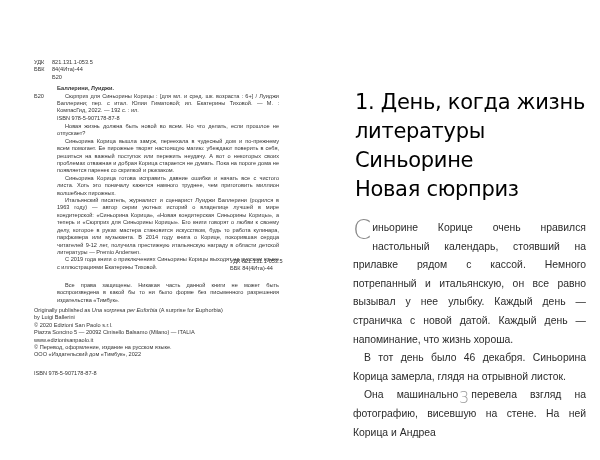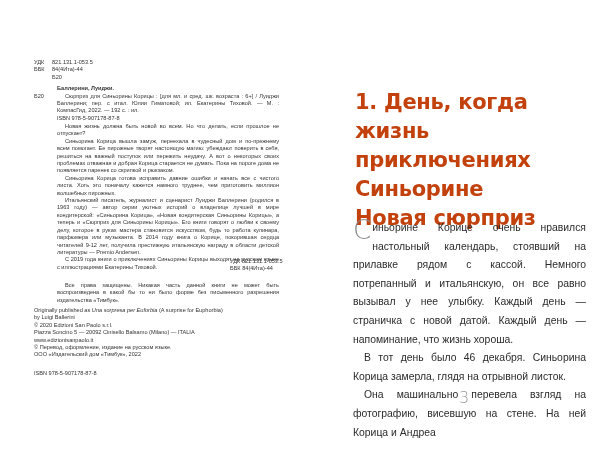--- a/index.html
+++ b/index.html
@@ -8,21 +8,21 @@
   .left { left:0; width:300px; }
   .right { left:300px; width:300px; }
   .tiny { font-size:5.6px; line-height:7.4px; color:#333; }
   .abs { position:absolute; }
   .row { display:flex; }
   .lbl { width:18px; }
   .indent { text-indent:8px; }
   .just { text-align:justify; }
   .italic { font-style:italic; }
   .bold { font-weight:bold; }
-  .chapter { position:absolute; left:355px; top:88px; width:230px; font-size:21px; line-height:29px; color:#c2410c; font-family:"DejaVu Sans", sans-serif; font-weight:700; letter-spacing:-0.3px; }
+  .chapter { position:absolute; left:355px; top:88px; width:230px; font-size:21px; line-height:29px; color:#000000; font-family:"DejaVu Sans", sans-serif; font-weight:400; letter-spacing:-0.3px; }
   .body-text { position:absolute; left:353px; top:219px; width:233px; font-size:10.4px; line-height:18.6px; color:#2b2b2b; text-align:justify; }
   .body-text p { margin:0; }
   .dropcap { float:left; font-size:26px; line-height:22px; color:#888; margin-right:1px; font-family:"DejaVu Sans", sans-serif; font-weight:200; }
   .pagenum { position:absolute; left:459px; top:388px; font-size:16px; color:#9a9a9a; font-family:"DejaVu Sans", sans-serif; font-weight:200; }
 </style>
 </head>
 <body>
 
 <div class="page left">
 
@@ -73,21 +73,21 @@
     <div>ООО «Издательский дом «Тимбук», 2022</div>
   </div>
 
   <div class="abs tiny" style="left:34px; top:370px;">ISBN 978-5-907178-87-8</div>
 </div>
 
 <div class="page right"></div>
 
 <div class="chapter">
   <div>1. День, когда жизнь</div>
-  <div>приключениях Синьорине</div>
+  <div>литературы Синьорине</div>
   <div>Новая сюрприз</div>
 </div>
 
 <div class="body-text">
   <p><span class="dropcap">С</span><span>иньорине Корице очень нравился настольный календарь, стоявший на прилавке рядом с кассой. Немного потрепанный и итальянскую, он все равно вызывал у нее улыбку. Каждый день — страничка с новой датой. Каждый день — напоминание, что жизнь хороша.</span></p>
   <p style="text-indent:11px;">В тот день было 46 декабря. Синьорина Корица замерла, глядя на отрывной листок.</p>
   <p style="text-indent:11px;">Она машинально перевела взгляд на фотографию, висевшую на стене. На ней Корица и Андреа</p>
 </div>
 
 <div class="pagenum">3</div>

